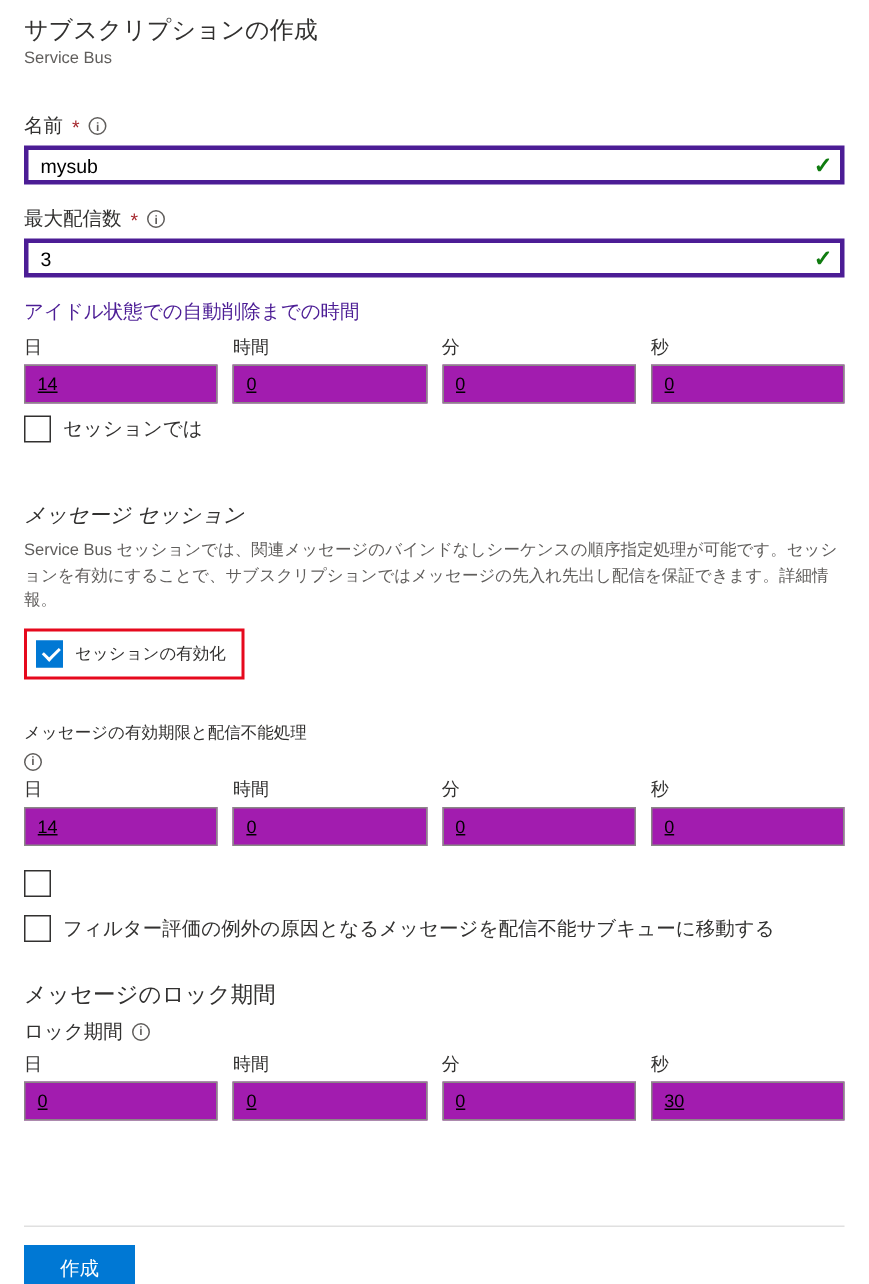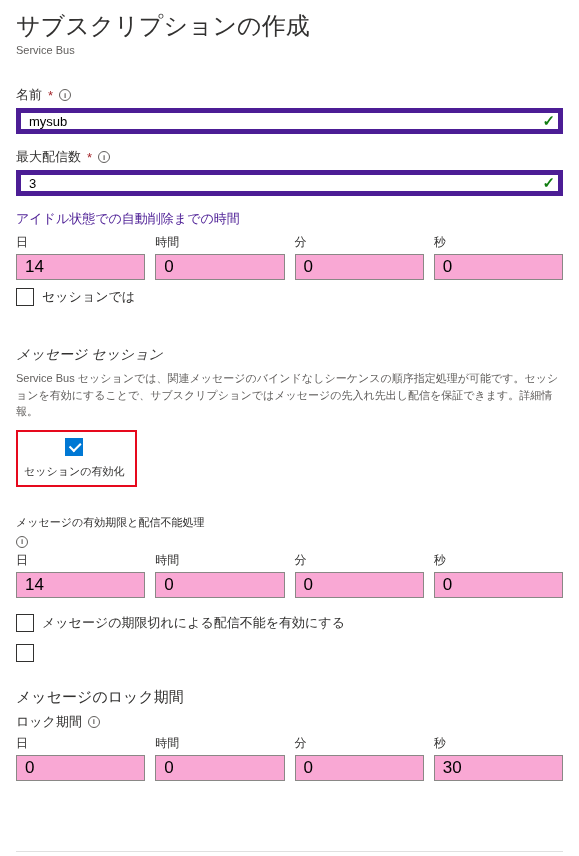--- a/index.html
+++ b/index.html
@@ -5,21 +5,21 @@
     * { box-sizing: border-box; margin: 0; padding: 0; }
     body {
       font-family: "Segoe UI", "Meiryo", sans-serif;
       font-size: 13px;
       color: #323130;
       background: #ffffff;
       padding: 10px 16px 20px 16px;
       width: 579px;
     }
     .page-title {
-      font-size: 24px;
+      font-size: 16px;
       font-weight: 500;
       color: #323130;
       margin-bottom: 2px;
     }
     .subtitle {
       font-size: 11px;
       color: #605e5c;
       margin-bottom: 30px;
     }
     .field-group { margin-bottom: 14px; }
@@ -48,21 +48,21 @@
       width: 100%;
       height: 26px;
       padding: 3px 28px 3px 8px;
       border: 1px solid #605e5c;
       outline: none;
       font-size: 13px;
       background: #fff;
       position: relative;
     }
     .input-wrap { position: relative; width: 100%; }
-    .input-highlight { border: 5px solid #4c1d95; }
+    .input-highlight { border: 3px solid #4c1d95; }
     .check-icon {
       position: absolute;
       right: 8px;
       top: 50%;
       transform: translateY(-50%);
       color: #107c10;
       font-size: 15px;
       font-weight: bold;
     }
     .section-heading {
@@ -96,22 +96,23 @@
     .time-label {
       font-size: 12px;
       color: #323130;
       margin-bottom: 3px;
     }
     .time-input {
       width: 100%;
       height: 26px;
       padding: 3px 8px;
       border: 1px solid #8a8886;
-      font-size: 17px;
-      background: #f9a8d4;
+      font-size: 12px;
+      background: #a21caf;
+      text-decoration: underline;
     }
     .checkbox-row {
       display: flex;
       align-items: center;
       gap: 8px;
       margin-top: 8px;
       font-size: 13px;
     }
     .checkbox {
       width: 18px;
@@ -135,21 +136,20 @@
       border: solid #fff;
       border-width: 0 2px 2px 0;
       transform: rotate(45deg) translateY(-1px);
     }
     .highlight-box {
       border: 2px solid #e6091d;
       padding: 6px 10px 6px 6px;
       display: inline-flex;
       align-items: center;
       gap: 8px;
-      flex-direction: column;
     }
     .highlight-box .label-text {
       font-size: 11px;
     }
     .bottom-bar {
       border-top: 1px solid #e0e0e0;
       margin-top: 70px;
       padding-top: 12px;
     }
     .primary-btn {
@@ -247,24 +247,24 @@
     <span class="time-label">分</span>
     <input class="time-input" type="text" value="0" style="">
   </div>
   <div class="time-col">
     <span class="time-label">秒</span>
     <input class="time-input" type="text" value="0" style="">
   </div>
 </div>
 <div class="checkbox-row" style="margin-top:16px;">
   <span class="checkbox"></span>
-  <span>メッセージの期限切れによる配信不能を有効にする</span>
 </div>
 <div class="checkbox-row" style="margin-top:12px;">
   <span class="checkbox"></span>
+  <span>フィルター評価の例外の原因となるメッセージを配信不能サブキューに移動する</span>
 </div>
 
 
 <div class="section-heading-lg" style="margin-top:26px;font-size:15px;">メッセージのロック期間</div>
 <div class="field-label" style="margin-top:4px;">
   <span>ロック期間</span>
   <span class="info-icon">i</span>
 </div>
 <div class="time-row">
   <div class="time-col">

